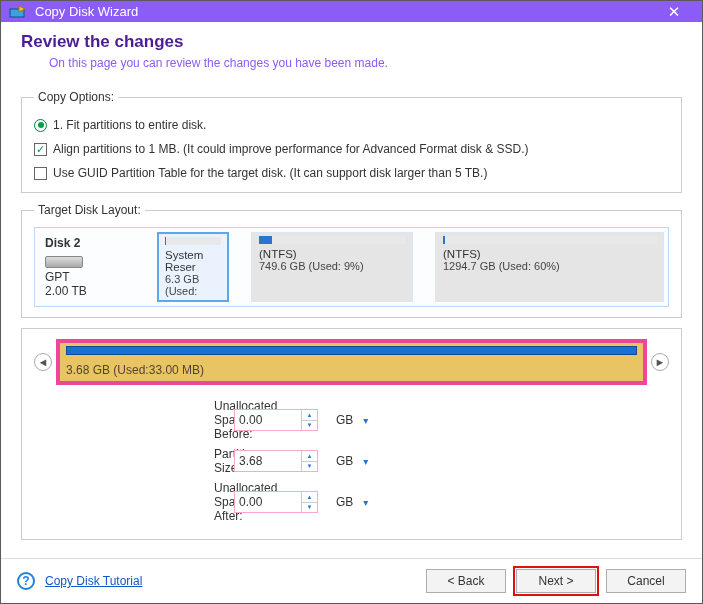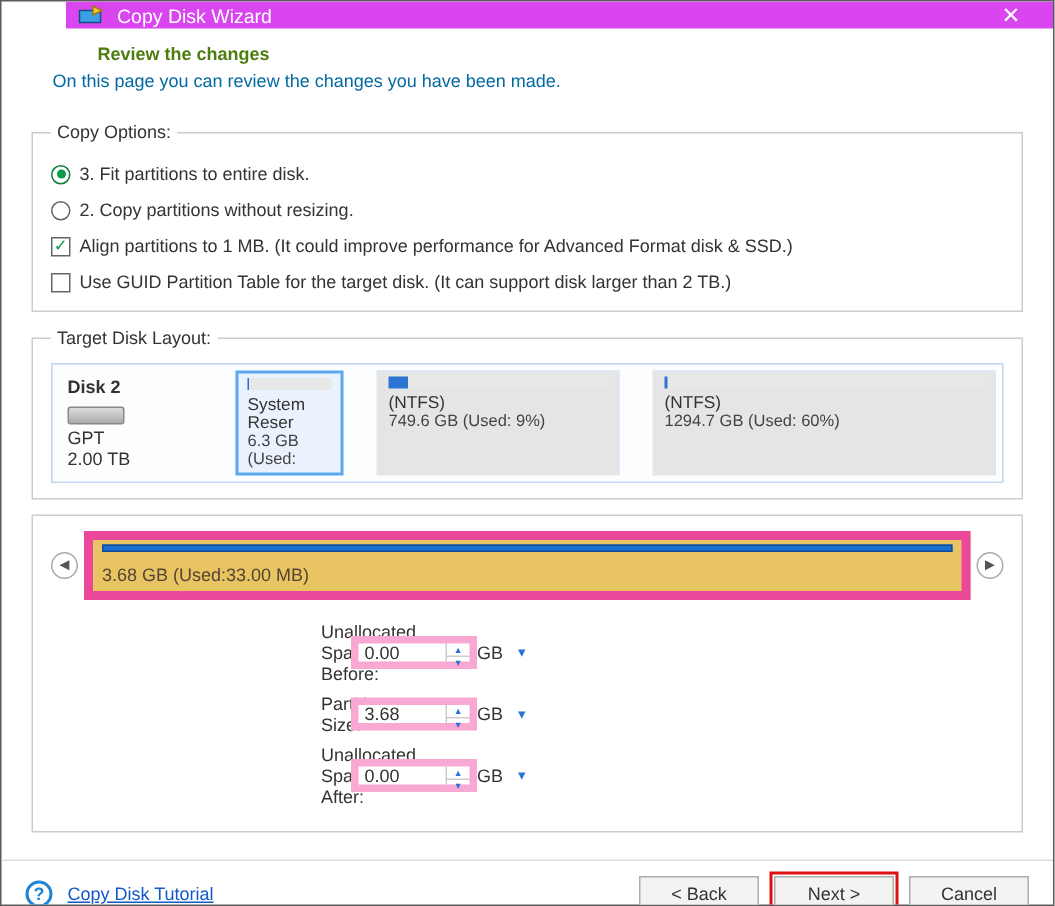--- a/index.html
+++ b/index.html
@@ -7,35 +7,34 @@
     margin: 0; padding: 0;
     font-family: "Segoe UI", Tahoma, sans-serif;
     font-size: 12px;
     background: #fff;
     color: #333;
     width: 703px; height: 604px;
     border: 1px solid #5a5a5a;
     display: flex; flex-direction: column;
   }
   .titlebar {
-    background: #d946ef;
+    background: #8b5cf6;
     color: #fff;
     height: 30px;
     display: flex; align-items: center;
     padding: 0 8px;
-    margin-left: 43px;
   }
   .titlebar .icon { width: 18px; height: 18px; margin-right: 8px; display:flex; align-items:center; justify-content:center;}
   .titlebar .title { flex: 1; font-size: 13px; }
   .titlebar .close { width: 40px; text-align: center; font-size: 15px; cursor:pointer; }
   .header {
     padding: 10px 20px 8px;
   }
-  .header .h1 { font-size: 12px; font-weight: bold; color: #4d7c0f; margin-left: 44px; }
-  .header .sub { margin-left: 14px; margin-top: 4px; color: #0369a1; }
+  .header .h1 { font-size: 17px; font-weight: bold; color: #4c1d95; }
+  .header .sub { margin-left: 28px; margin-top: 4px; color: #8b5cf6; }
   .content { padding: 6px 20px 8px; flex:1; }
   fieldset {
     border: 1px solid #ccc;
     margin: 6px 0 10px;
     padding: 10px 12px;
     position: relative;
   }
   legend { padding: 0 4px; color: #333; font-size: 12px; }
   .opt { display:flex; align-items:center; margin: 4px 0 10px; gap:6px;}
   .radio {
@@ -67,38 +66,38 @@
   .part .bar .fill { height:100%; background:#2b74d1; }
   .part .l1 { font-size:11.5px; }
   .part .l2 { font-size:11px; color:#444; }
 
   .slider-area { display:flex; align-items:center; gap:4px; }
   .slider-btn {
     width:18px; height:18px; border:1px solid #aaa; border-radius:50%; background:#fff;
     display:flex; align-items:center; justify-content:center; cursor:pointer; font-size:11px; color:#555;
   }
   .slider-main {
-    flex:1; height:46px; background:#e8c463; border:6px solid #ec4899;
+    flex:1; height:46px; background:#e8c463; border:4px solid #ec4899;
     display:flex; flex-direction:column; padding:3px 6px 4px; justify-content:flex-start;
   }
   .slider-bar { height:9px; background:#1a6fd1; border:1px solid #0f4a99; }
   .slider-label { margin-top:8px; font-size:12px; color:#543; }
 
   .form-rows { margin-top:14px; }
   .form-row { display:flex; align-items:center; margin: 6px 0; }
   .form-row .lbl { width: 200px; text-align:left; padding-left: 180px; }
   .form-row .num {
-    width: 84px; height:22px; border:5px solid #f9a8d4; background:#fff; padding:2px 4px;
+    width: 84px; height:22px; border:1px solid #f9a8d4; background:#fff; padding:2px 4px;
     display:flex; align-items:center; position:relative;
   }
   .form-row .num .val { flex:1; }
   .spin { position:absolute; right:0; top:0; bottom:0; width:16px; display:flex; flex-direction:column; border-left:1px solid #ccc; }
   .spin div { flex:1; display:flex; align-items:center; justify-content:center; font-size:7px; color:#2b74d1; cursor:pointer; }
   .spin div:first-child { border-bottom:1px solid #ccc; }
-  .unit { margin: 0 6px 0 0; }
+  .unit { margin: 0 6px 0 18px; }
   .dd { color:#2b74d1; cursor:pointer; font-size:10px; padding:2px 4px;}
   
   .footer {
     border-top: 1px solid #ddd;
     padding: 10px 16px;
     display:flex; align-items:center; gap:10px;
   }
   .help { width:18px; height:18px; border:2px solid #1f83d6; color:#1f83d6; border-radius:50%; display:flex; align-items:center; justify-content:center; font-weight:bold; font-size:12px; cursor:pointer;}
   .tutorial { color:#1358c7; text-decoration:underline; cursor:pointer; }
   .footer .spacer { flex:1; }
@@ -129,33 +128,29 @@
 </div>
 
 <div class="content">
 
   <fieldset>
     <legend>Copy Options:</legend>
     <div class="opt">
       <span class="radio">
           <span class="dot"></span>
         </span>
-      <span>3. Fit partitions to entire disk.</span>
-    </div>
-    <div class="opt">
-      <span class="radio off"></span>
-      <span>2. Copy partitions without resizing.</span>
+      <span>1. Fit partitions to entire disk.</span>
     </div>
     <div class="opt">
       <span class="checkbox">✓</span>
       <span>Align partitions to 1 MB.  (It could improve performance for Advanced Format disk &amp; SSD.)</span>
     </div>
     <div class="opt" style="margin-bottom:2px">
       <span class="checkbox"></span>
-      <span>Use GUID Partition Table for the target disk. (It can support disk larger than 2 TB.)</span>
+      <span>Use GUID Partition Table for the target disk. (It can support disk larger than 5 TB.)</span>
     </div>
   </fieldset>
 
   <fieldset>
     <legend>Target Disk Layout:</legend>
     <div class="disk-row">
       <div class="disk-info">
         <div class="name">Disk 2</div>
         <div class="disk-icon"></div>
         <div>GPT</div>

